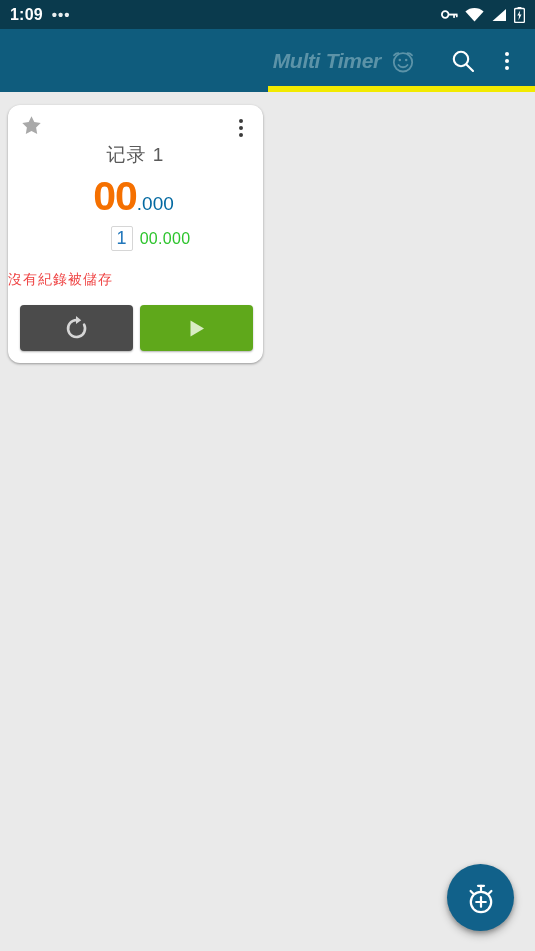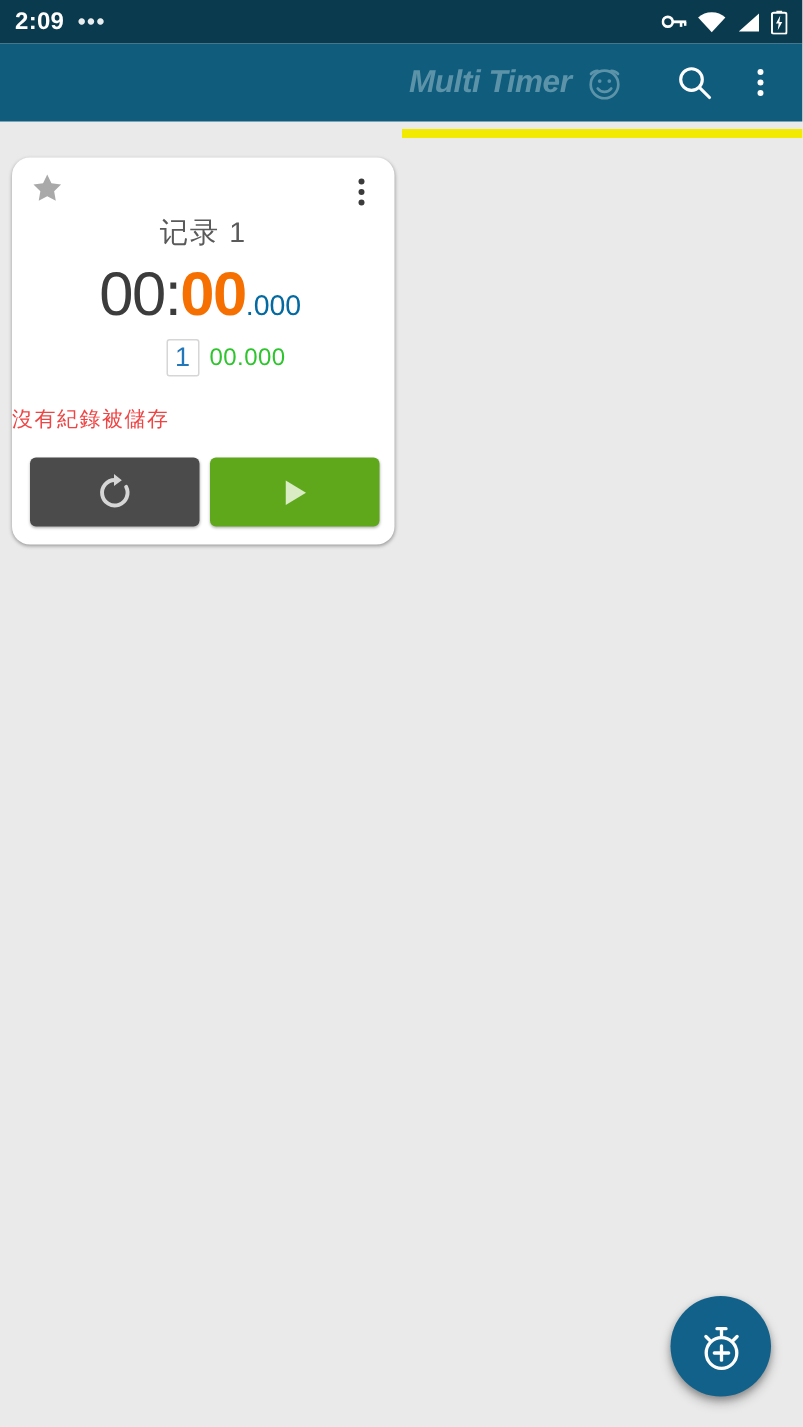--- a/index.html
+++ b/index.html
@@ -38,21 +38,21 @@
   }
   .status-right {
     margin-left: auto;
     display: flex; align-items: center; gap: 7px;
   }
   .status-right svg { display: block; }
 
   
   .app-bar {
     position: absolute; top: 29px; left: 0;
-    width: 535px; height: 52px;
+    width: 535px; height: 63px;
     background: #0f5c7d;
     display: flex; align-items: center;
   }
   .tabs {
     display: flex; align-items: center;
     margin-left: auto;
   }
   .tab {
     display: flex; align-items: center;
     height: 63px;
@@ -222,21 +222,21 @@
     cursor: pointer;
   }
   .fab svg { display: block; }
 </style>
 </head>
 <body>
 
 <div id="screen">
 
   <div class="status-bar">
-    <span class="status-time">2:09</span>
+    <span class="status-time">1:09</span>
     <span class="status-dots">•••</span>
     <span class="status-right">
       <span>
         <svg width="17" height="13" viewBox="0 0 17 13">
             <g fill="#ffffff">
               <circle cx="4.2" cy="6.5" r="3.3" fill="none" stroke="#ffffff" stroke-width="1.8"></circle>
               <rect x="7" y="5.6" width="9.5" height="1.9"></rect>
               <rect x="12.2" y="6.8" width="1.7" height="3.1"></rect>
               <rect x="15.0" y="6.8" width="1.6" height="2.4"></rect>
             </g>
@@ -314,21 +314,20 @@
       <span class="card-menu">
           <i></i>
           <i></i>
           <i></i>
         </span>
     </div>
 
     <div class="card-title">记录 1</div>
 
     <div class="time-row">
-      <span class="t-main">00:</span>
       <span class="t-sec">00</span>
       <span class="t-ms">.000</span>
     </div>
 
     <div class="lap-row">
       <span class="lap-num">1</span>
       <span class="lap-time">00.000</span>
     </div>
 
     <div class="no-record">沒有紀錄被儲存</div>

